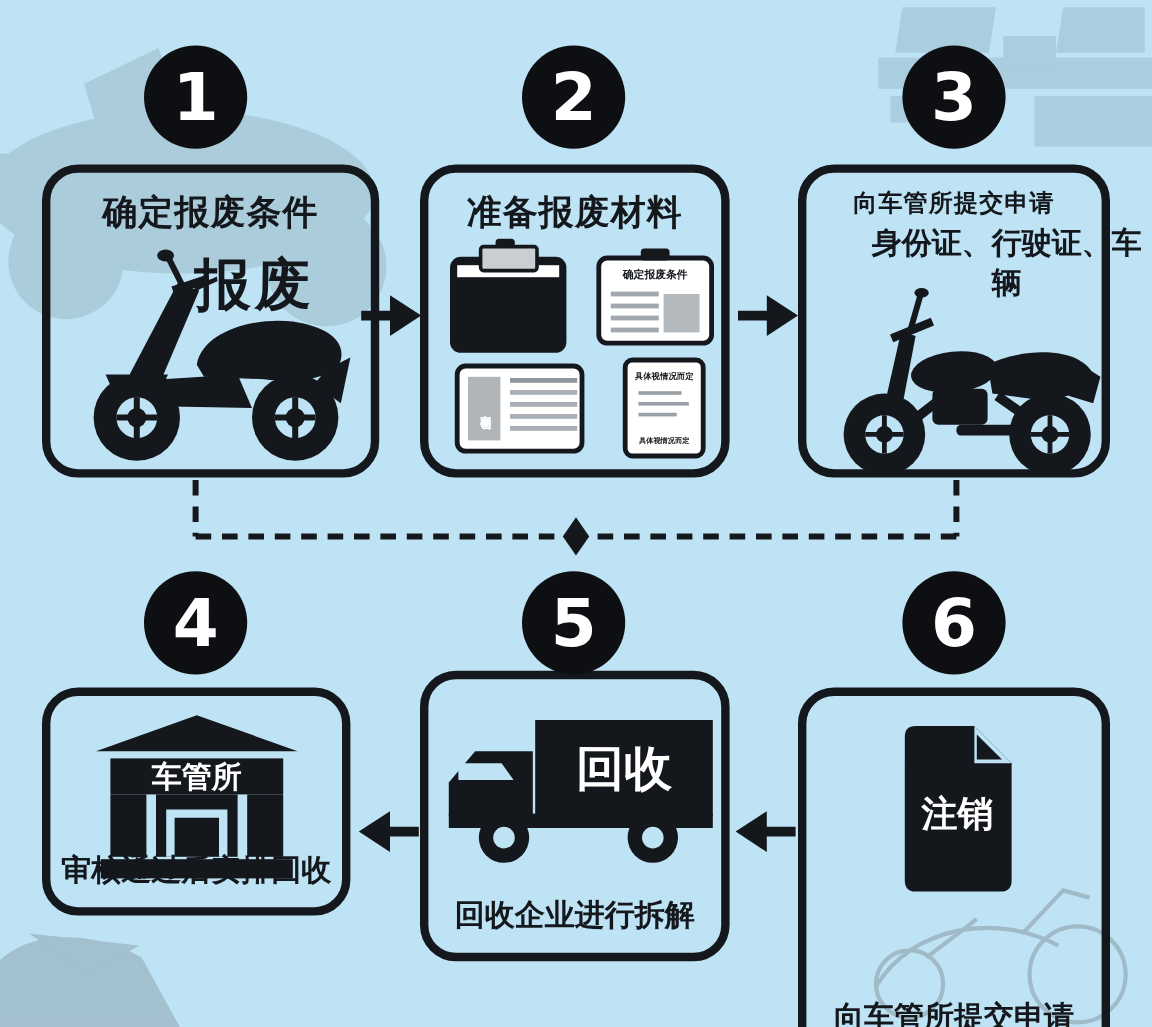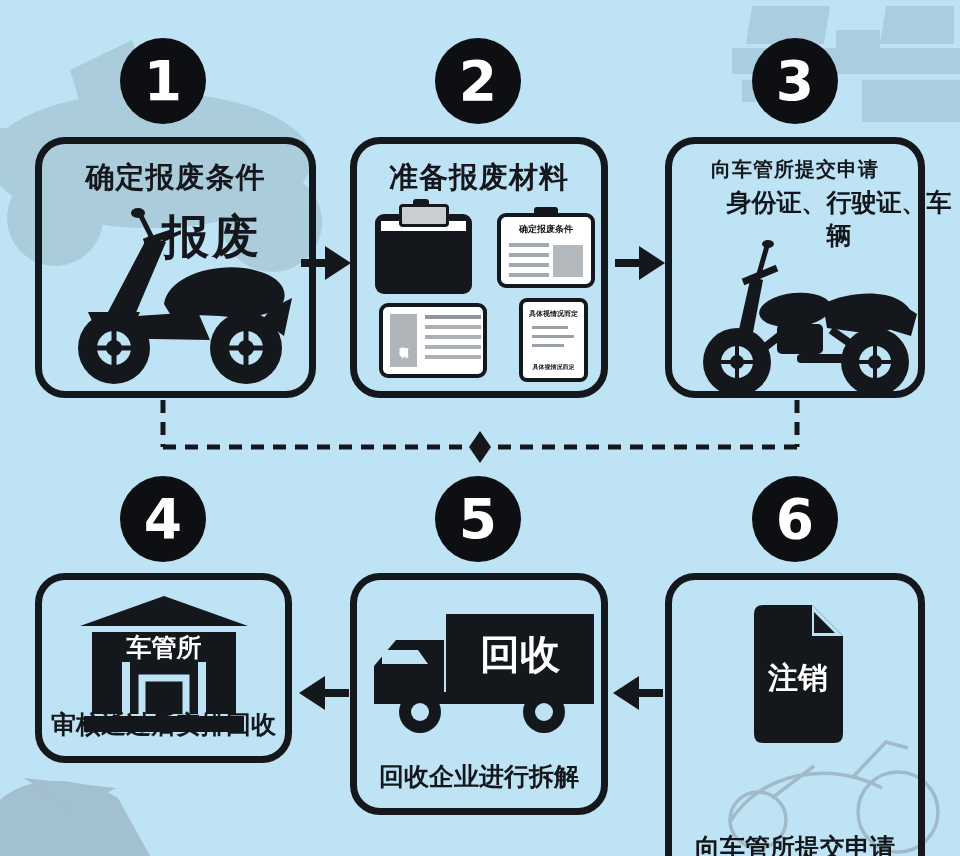--- a/index.html
+++ b/index.html
@@ -266,21 +266,21 @@
         <rect x="128" y="68" width="30" height="52"></rect>
         <rect x="52" y="68" width="68" height="52"></rect>
         <rect x="6" y="122" width="160" height="16"></rect>
       </g>
       <path d="M64,120 V84 H108 V120" stroke="#bee3f4" stroke-width="7" fill="none"></path>
       <text x="86" y="62" text-anchor="middle" font-size="25" font-weight="800" fill="#ffffff">车管所</text>
     </svg>
     <div class="box-caption">审核通过后安排回收</div>
   </div>
 
-  <div class="step-box" style="left:350px;top:573px;width:258px;height:242px;">
+  <div class="step-box" style="left:350px;top:559px;width:258px;height:242px;">
     <svg class="abs" style="left:9px;top:28px;" width="235" height="128" viewBox="0 0 235 128">
       <g fill="#14171c">
         <rect x="80" y="6" width="148" height="80"></rect>
         <path d="M8,86 V58 L30,32 H78 V86 Z"></path>
         <rect x="8" y="84" width="220" height="12"></rect>
         <circle cx="54" cy="104" r="21"></circle>
         <circle cx="178" cy="104" r="21"></circle>
       </g>
       <polygon points="16,42 52,42 62,56 16,56" fill="#bee3f4"></polygon>
       <circle cx="54" cy="104" r="9" fill="#bee3f4"></circle>

